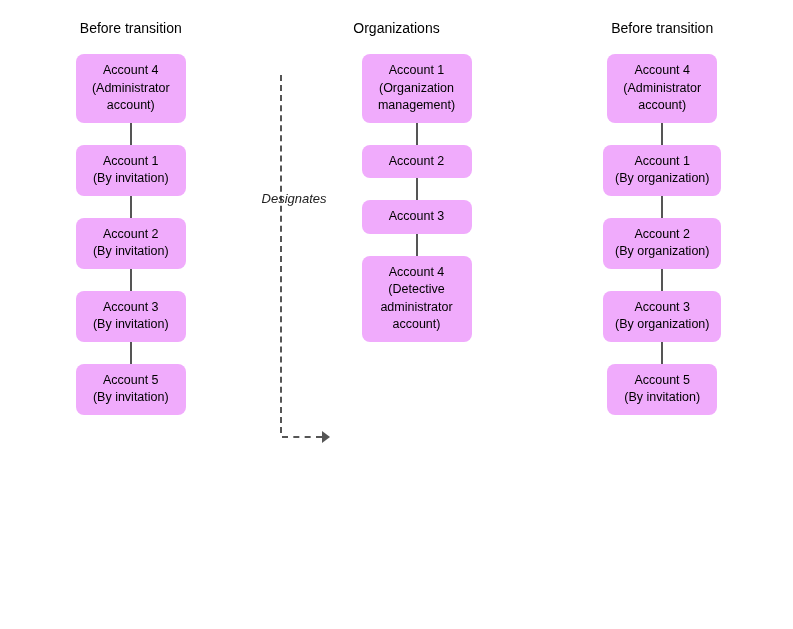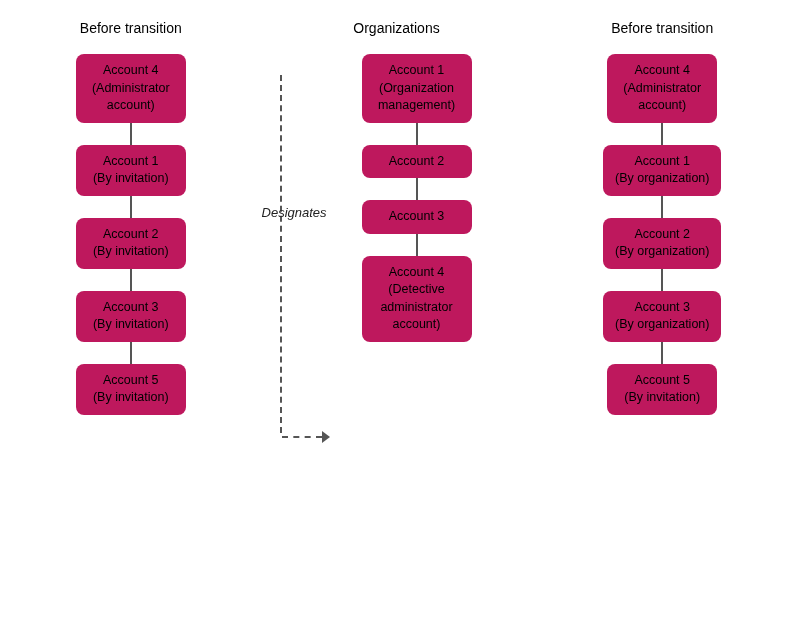--- a/index.html
+++ b/index.html
@@ -30,21 +30,21 @@
     }
 
     .column-title {
       font-size: 14px;
       font-weight: normal;
       margin-bottom: 18px;
       text-align: center;
     }
 
     .node {
-      background: #be185d;
+      background: #f0abfc;
       border-radius: 8px;
       padding: 8px 12px;
       text-align: center;
       min-width: 110px;
       max-width: 130px;
       line-height: 1.4;
       font-size: 12.5px;
     }
 
     .connector {
@@ -63,21 +63,21 @@
     .org-inner {
       display: flex;
       flex-direction: column;
       align-items: center;
       margin-left: 40px;
     }
 
     .designates-label {
       position: absolute;
       left: 10px;
-      top: 185px;
+      top: 171px;
       font-size: 13px;
       font-style: italic;
       color: #222;
     }
 
     
     .dashed-container {
       position: absolute;
       left: 28px;
       top: 55px;

